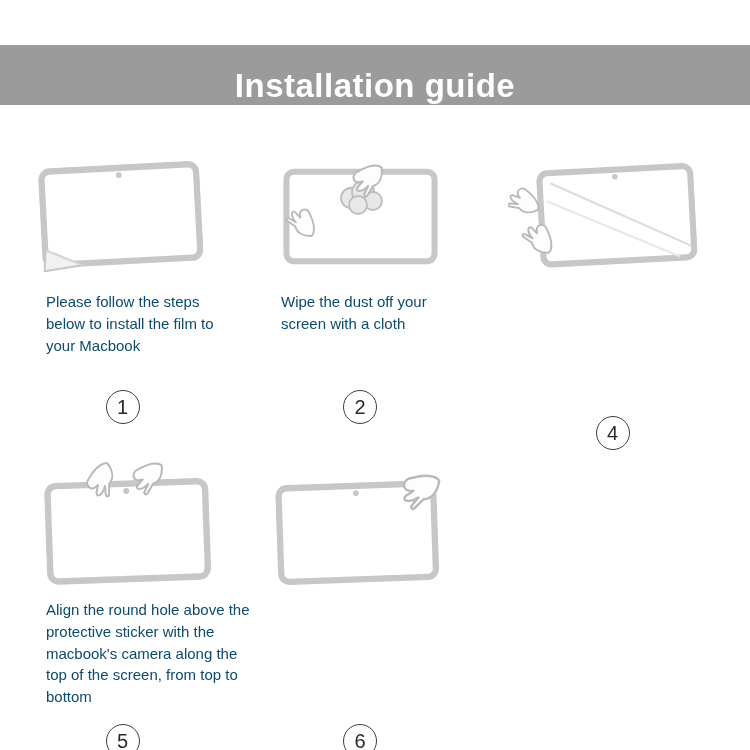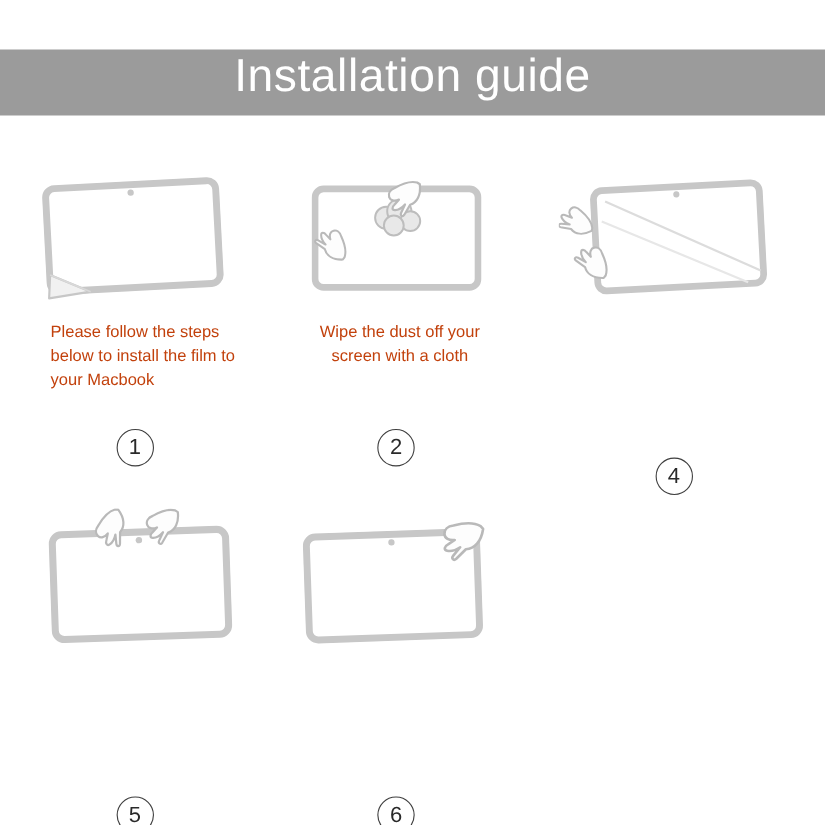--- a/index.html
+++ b/index.html
@@ -11,44 +11,44 @@
     position:relative;
     overflow:hidden;
   }
   .page { position:relative; width:750px; height:750px; background:#fff; }
 
   .header {
     position:absolute; top:45px; left:0;
     width:750px; height:60px;
     background:#9b9b9b;
     color:#ffffff;
-    display:flex; align-items:flex-start; justify-content:center;
-    font-size:42px; letter-spacing:0.5px; font-weight:400;
+    display:flex; align-items:flex-end; justify-content:center;
+    font-size:33px; letter-spacing:0.5px; font-weight:700;
   }
 
   .grid {
     position:absolute; top:150px; left:10px; width:730px;
     display:grid;
     grid-template-columns:225px 250px 255px;
   }
   .step { display:flex; flex-direction:column; }
   .step.r1 { height:282px; }
   .step.r2 { height:308px; }
 
   .ill { height:132px; display:flex; align-items:flex-end; justify-content:center; }
   .ill svg { display:block; }
 
   .caption {
-    font-size:15px; line-height:1.45; color:#c2410c;
+    font-size:15px; line-height:1.45; color:#0c4a6e;
     padding-top:9px;
   }
   .step:nth-child(3n+1) .caption { margin-left:36px; }
   .step:nth-child(3n+2) .caption { margin-left:46px; }
   .step:nth-child(3n)   .caption { margin-left:28px; }
-  .cw1 { width:172px; } .cw2 { width:165px;text-align:center; } .cw3 { width:182px; }
+  .cw1 { width:172px; } .cw2 { width:165px; } .cw3 { width:182px; }
   .cw4 { width:152px; } .cw5 { width:205px; } .cw6 { width:226px; }
 
   .numwrap { margin-top:auto; display:flex; justify-content:center; padding-bottom:8px; }
   .circle {
     width:34px; height:34px;
     border:1.7px solid #3f3f3f; border-radius:50%;
     display:flex; align-items:center; justify-content:center;
     font-size:20px; color:#2a2a2a;
   }
 </style>
@@ -138,20 +138,21 @@
     <div class="step r2">
       <div class="ill">
         <svg width="220" height="128" viewBox="0 0 220 128">
           <g transform="rotate(-2 110 64)">
             <use href="#sym-screen" x="32" y="18" width="165" height="103"></use>
           </g>
           <use href="#sym-hand" width="46" height="46" x="-23" y="-23" transform="translate(86,16) rotate(165)"></use>
           <use href="#sym-hand" width="46" height="46" x="-23" y="-23" transform="translate(134,12) rotate(195)"></use>
         </svg>
       </div>
+      <div class="caption cw5">Align the round hole above the protective sticker with the macbook's camera along the top of the screen, from top to bottom</div>
       <div class="numwrap">
         <div class="circle">
           <span>5</span>
         </div>
       </div>
     </div>
 
     <div class="step r2">
       <div class="ill">
         <svg width="220" height="128" viewBox="0 0 220 128">

